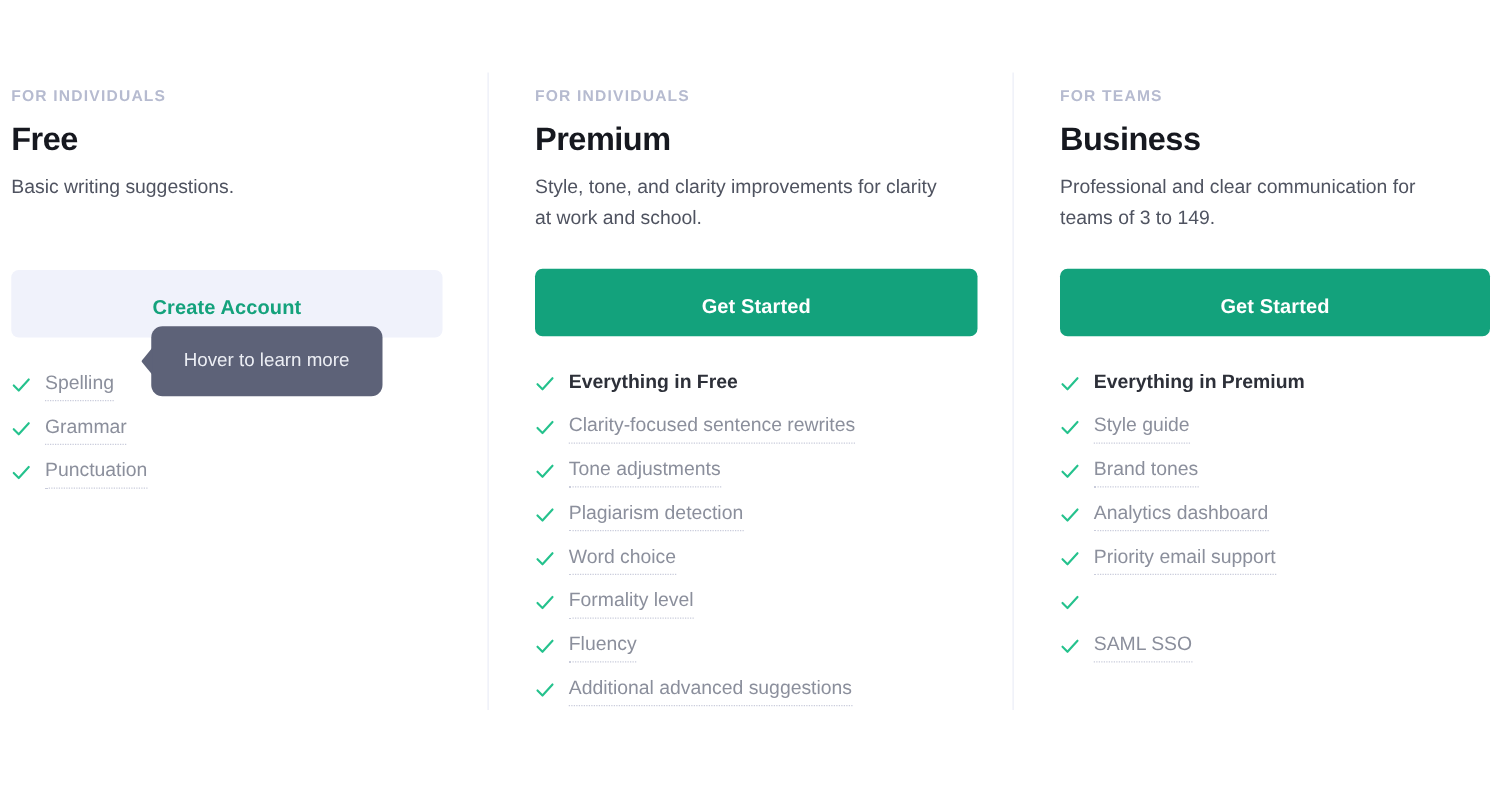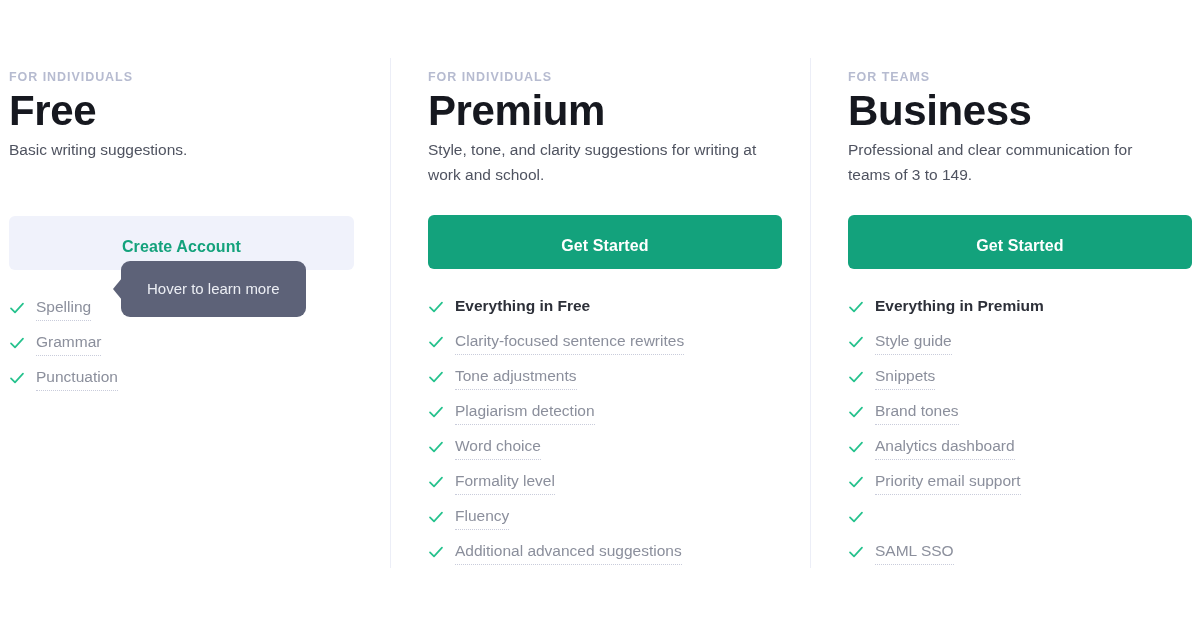--- a/index.html
+++ b/index.html
@@ -58,21 +58,21 @@
     font-size: 12.5px;
     font-weight: 700;
     letter-spacing: 0.95px;
     color: #b6bbd0;
     text-transform: uppercase;
     line-height: 14px;
     margin: 0 0 9px 0;
   }
 
   .plan-name {
-    font-size: 42px;
+    font-size: 26px;
     font-weight: 700;
     color: #16181f;
     letter-spacing: -0.4px;
     line-height: 36px;
     margin: 0 0 8px 0;
   }
 
   .plan-desc {
     font-size: 15.5px;
     font-weight: 400;
@@ -222,21 +222,21 @@
               </svg>
           </span>
           <span class="feature-label">Punctuation</span>
         </li>
       </ul>
     </div>
 
     <div class="plan-col col-1">
       <div class="eyebrow">FOR INDIVIDUALS</div>
       <h2 class="plan-name">Premium</h2>
-      <p class="plan-desc">Style, tone, and clarity suggestions for writing at work and school.</p>
+      <p class="plan-desc">Style, tone, and clarity improvements for clarity at work and school.</p>
 
       <div class="cta-slot">
         <button class="cta primary">Get Started</button>
       </div>
 
       <ul class="feature-list col-1">
         <li class="feature-item is-heading">
           <span class="check-icon">
             <svg width="16" height="16" viewBox="0 0 16 16">
                 <path d="M2 8.4 L6 12.4 L14 3.6" fill="none" stroke="#25c28d" stroke-width="1.7" stroke-linecap="round" stroke-linejoin="round"></path>
@@ -328,28 +328,20 @@
               </svg>
           </span>
           <span class="feature-label">Style guide</span>
         </li>
         <li class="feature-item">
           <span class="check-icon">
             <svg width="16" height="16" viewBox="0 0 16 16">
                 <path d="M2 8.4 L6 12.4 L14 3.6" fill="none" stroke="#25c28d" stroke-width="1.7" stroke-linecap="round" stroke-linejoin="round"></path>
               </svg>
           </span>
-          <span class="feature-label">Snippets</span>
-        </li>
-        <li class="feature-item">
-          <span class="check-icon">
-            <svg width="16" height="16" viewBox="0 0 16 16">
-                <path d="M2 8.4 L6 12.4 L14 3.6" fill="none" stroke="#25c28d" stroke-width="1.7" stroke-linecap="round" stroke-linejoin="round"></path>
-              </svg>
-          </span>
           <span class="feature-label">Brand tones</span>
         </li>
         <li class="feature-item">
           <span class="check-icon">
             <svg width="16" height="16" viewBox="0 0 16 16">
                 <path d="M2 8.4 L6 12.4 L14 3.6" fill="none" stroke="#25c28d" stroke-width="1.7" stroke-linecap="round" stroke-linejoin="round"></path>
               </svg>
           </span>
           <span class="feature-label">Analytics dashboard</span>
         </li>

